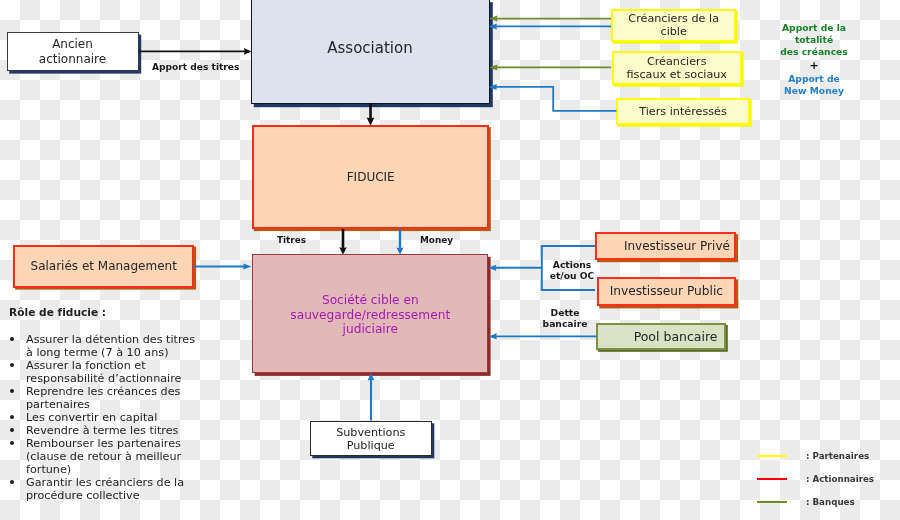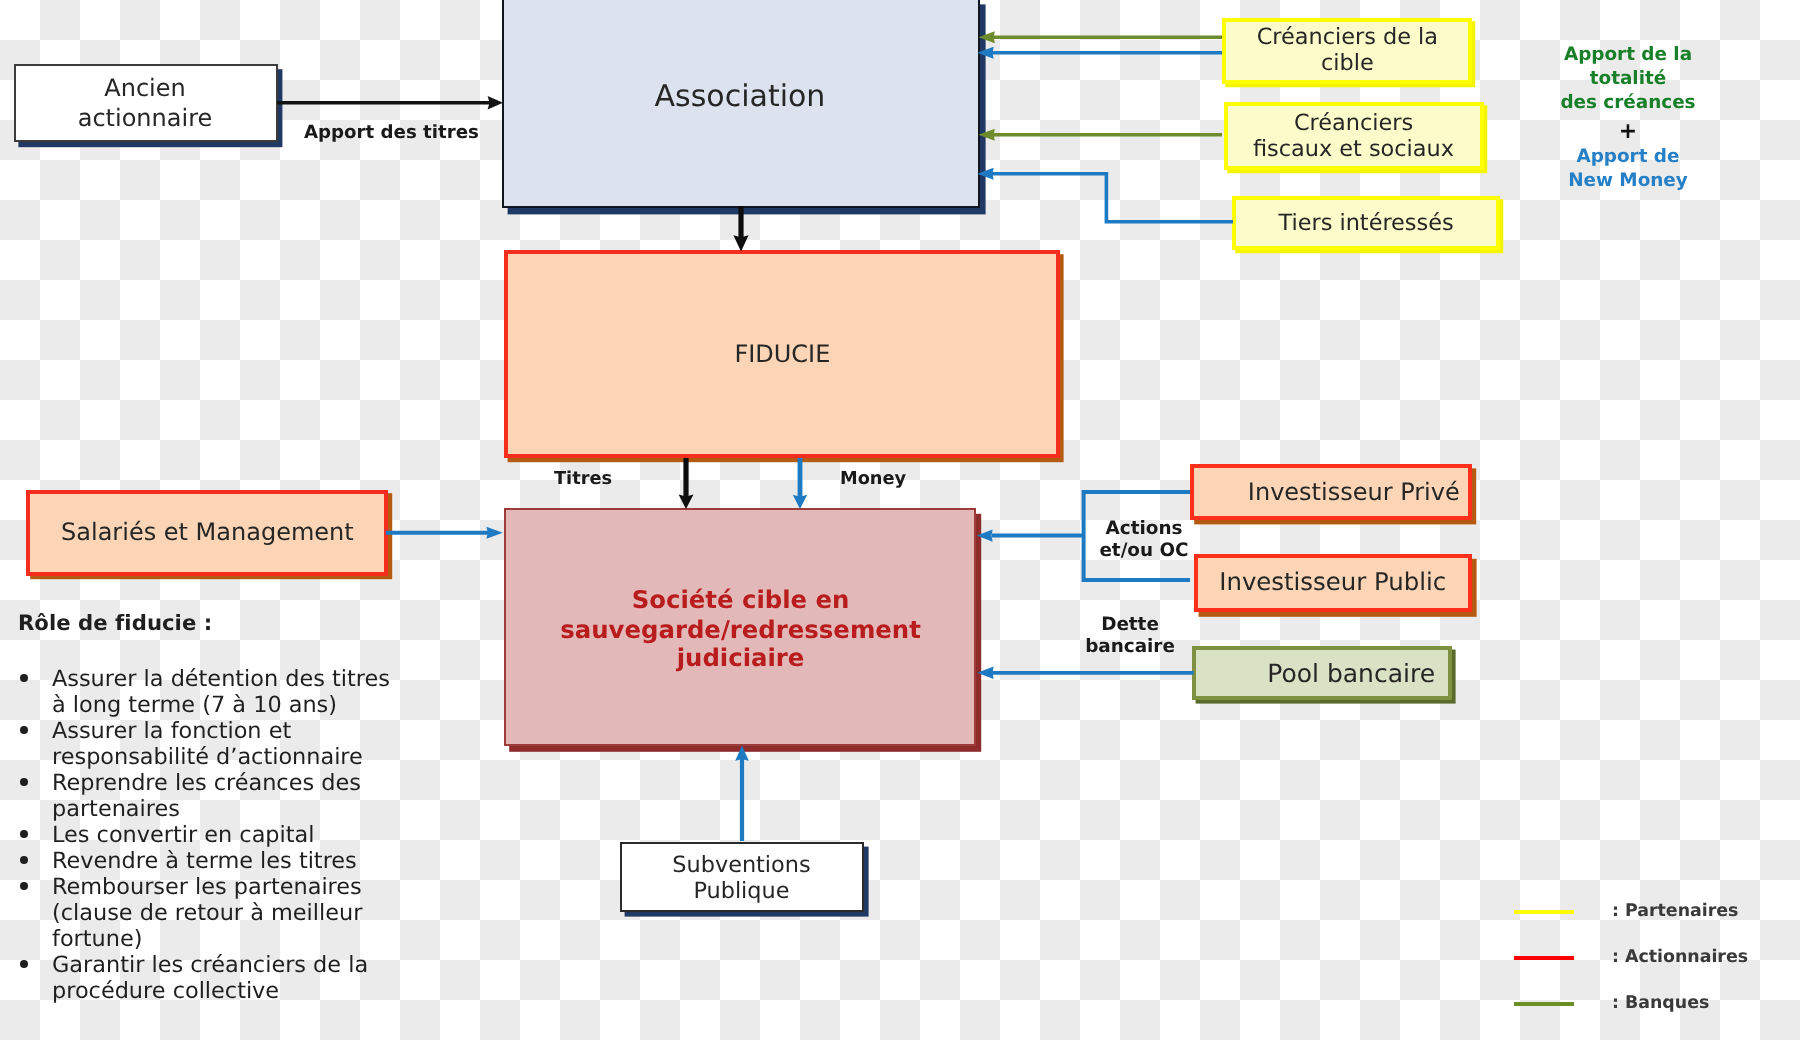--- a/index.html
+++ b/index.html
@@ -19,26 +19,26 @@
        justify-content:center;text-align:center;line-height:1.22;}
   svg.ov{position:absolute;left:0;top:0;width:900px;height:520px;pointer-events:none;}
 
   
   #assoc{left:250.5px;top:-1px;width:239px;height:105px;background:#dce3ef;
          border:1.8px solid #10161f;box-shadow:2.8px 3.2px 0 0 #1f3864;
          font-size:15px;color:#262626;align-items:flex-start;padding-top:39px;}
   #ancien{left:6.5px;top:31.5px;width:132px;height:39px;background:#ffffff;
           border:1.4px solid #3c3c3c;box-shadow:2.2px 2.6px 0 0 #1f3864;
           font-size:12px;color:#262626;line-height:14.3px;padding-top:1px;}
-  #fiducie{left:252.2px;top:124.8px;width:278px;height:104px;background:#fbd5b5;
+  #fiducie{left:252.2px;top:124.8px;width:237px;height:104px;background:#fbd5b5;
            border:2.2px solid #f42d1c;box-shadow:1.8px 2.1px 0 0 #b55a11;
            font-size:12px;color:#262626;padding-top:2px;}
   #societe{left:252.2px;top:254.1px;width:236.2px;height:118.5px;background:#e3b8b8;
            border:1.6px solid #9c3b39;box-shadow:2.6px 2.9px 0 0 #8e2b2b;
-           font-size:12.2px;color:#b91c1c;line-height:14.4px;padding-top:3px;font-weight:bold;}
+           font-size:12.2px;color:#a21caf;line-height:14.4px;padding-top:3px;}
   #salaries{left:13.1px;top:244.8px;width:181.2px;height:43.4px;background:#fbd5b5;
             border:2.2px solid #f42d1c;box-shadow:2.1px 1.6px 0 0 #b55a11;
             font-size:12px;color:#262626;}
   #subv{left:309.8px;top:421.3px;width:121.9px;height:34.5px;background:#ffffff;
         border:1.4px solid #2b2b2b;box-shadow:2.3px 2.3px 0 0 #1f3864;
         font-size:11.2px;color:#262626;line-height:13px;}
   #invpriv{left:595.3px;top:231.8px;width:141.2px;height:28.4px;background:#fbd5b5;
            border:2.1px solid #fc2f1a;box-shadow:2.1px 2.2px 0 0 #b55a11;
            font-size:12px;color:#262626;padding-left:22px;}
   #invpub{left:596.5px;top:277px;width:139.7px;height:28.8px;background:#fbd5b5;

